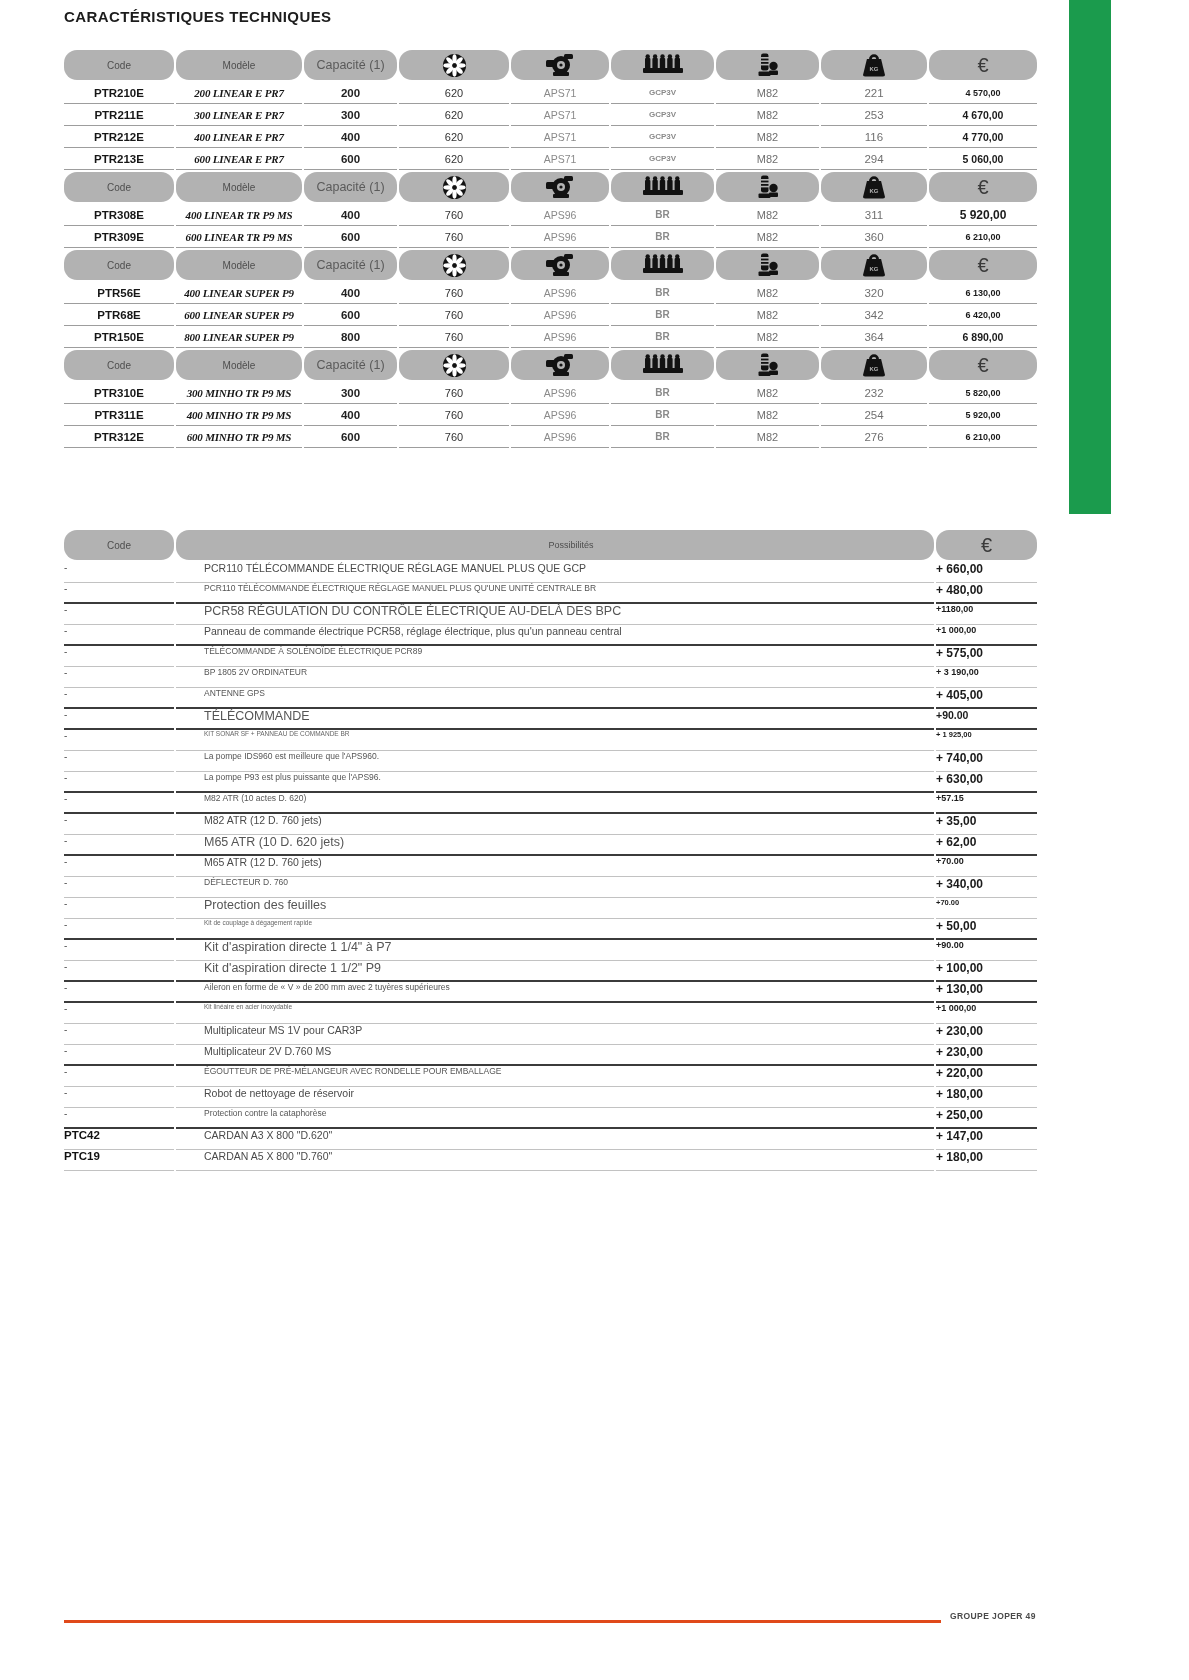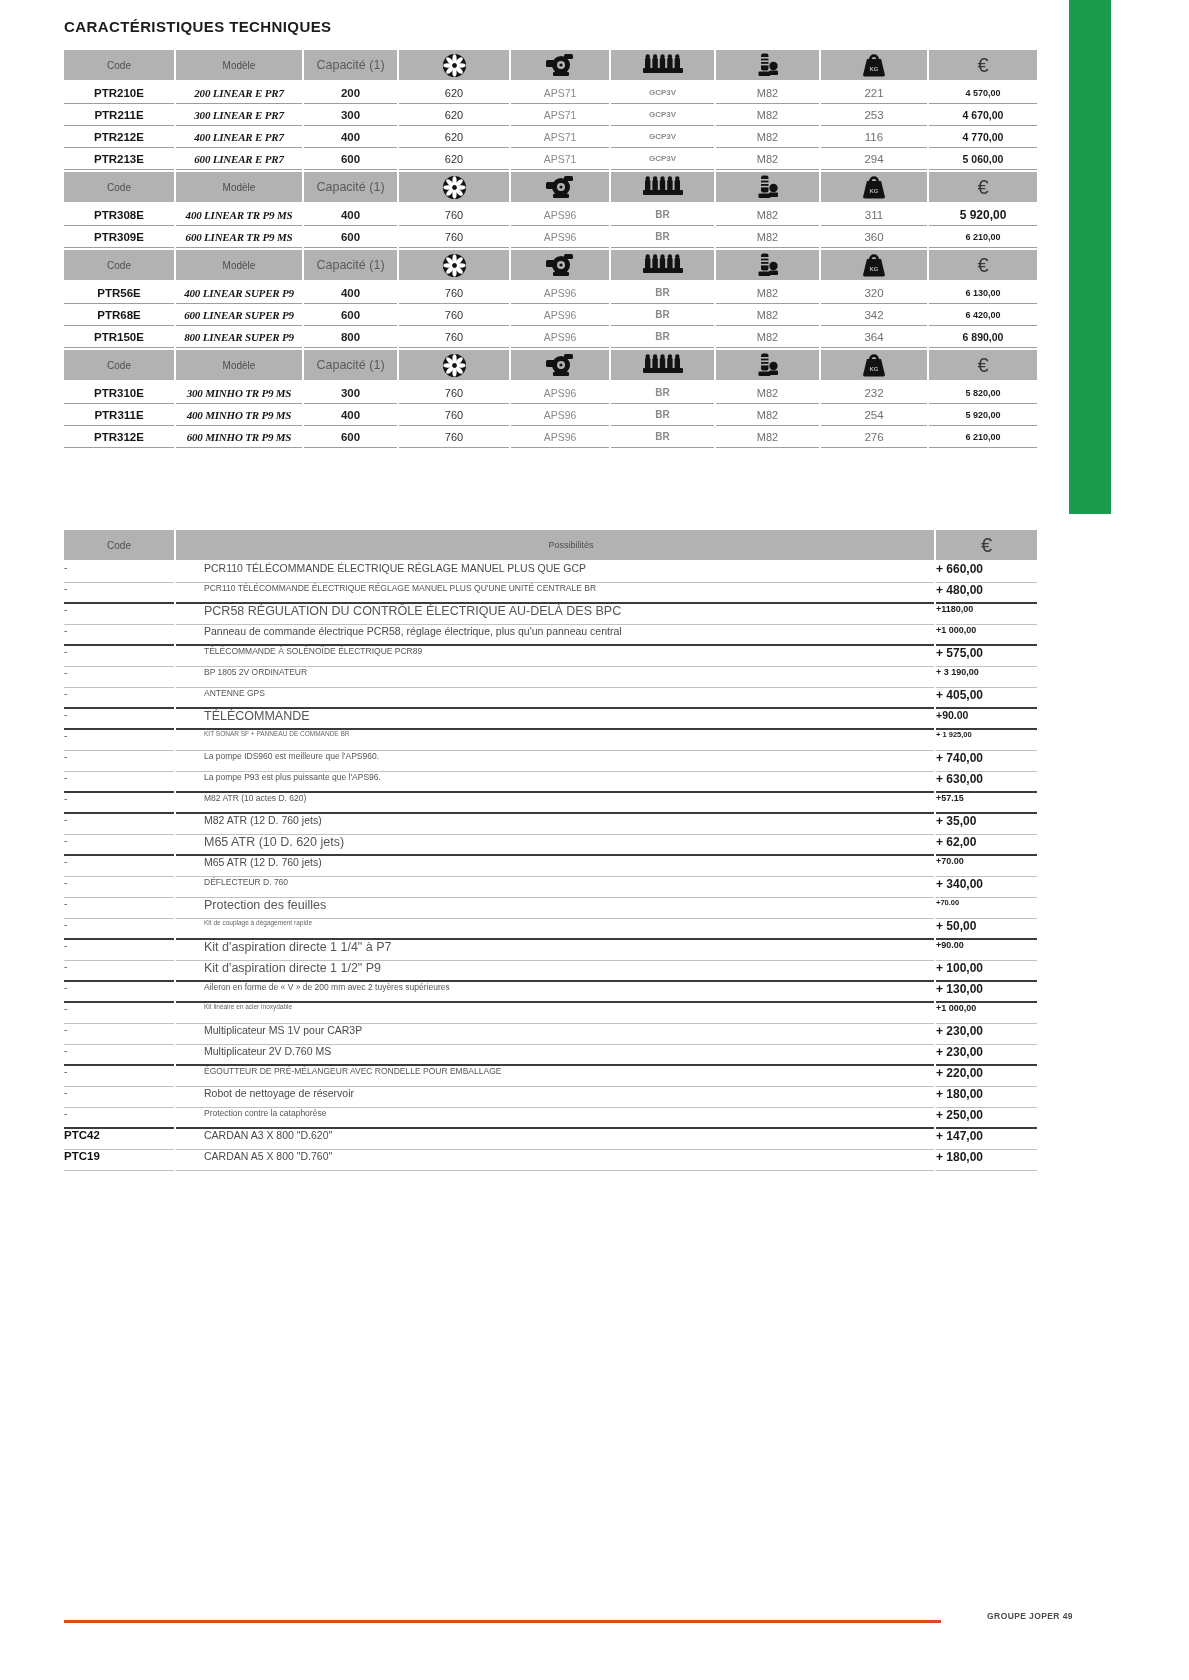--- a/index.html
+++ b/index.html
@@ -1,34 +1,34 @@
 <!DOCTYPE html>
 <html><head>
 <meta charset="utf-8">
 <style>
   html,body{margin:0;padding:0;}
   body{
     width:1189px;height:1680px;position:relative;background:#ffffff;
     font-family:"Liberation Sans", sans-serif;overflow:hidden;
   }
   .title{
-    position:absolute;left:64px;top:18px;font-size:15px;font-weight:700;
+    position:absolute;left:64px;top:8px;font-size:15px;font-weight:700;
     color:#1c1c1c;letter-spacing:.4px;
   }
   .green-bar{position:absolute;left:1069px;top:0;width:42px;height:514px;background:#1b9b4d;}
 
   .spec-wrap{position:absolute;left:64px;top:48px;width:973px;}
   .opt-wrap{position:absolute;left:64px;top:530px;width:973px;}
 
   .row{display:grid;column-gap:2px;}
   .g9{grid-template-columns:110px 126px 93px 110px 98px 103px 103px 106px 108px;}
   .g3{grid-template-columns:110px 1fr 101px;}
 
   .row.head{height:30px;margin-bottom:2px;margin-top:2px;}
-  .row.head > div{background:#b2b2b2;display:flex;align-items:center;justify-content:center;}
+  .row.head > div{background:#b2b2b2;display:flex;align-items:center;justify-content:center;border-radius:13px;}
   .hlab{font-size:10px;color:#4e4e4e;}
   .hcap{font-size:12.5px;color:#5a5a5a;}
   .heuro{font-size:20px;color:#3a3a3a;}
   .hposs{font-size:9px;color:#4e4e4e;margin-left:32px;}
 
   .row.body{height:22px;}
   .row.body > div{
     display:flex;align-items:center;justify-content:center;
     border-bottom:1px solid #9d9d9d;background:#fff;
   }
@@ -54,21 +54,21 @@
   .ds-m{font-size:10.5px;color:#4a4a4a;}
   .ds-l{font-size:12.5px;color:#555;}
 
   .ps-xs{font-size:7.5px;font-weight:600;color:#1b1b1b;}
   .ps-s{font-size:9px;font-weight:600;color:#1b1b1b;}
   .ps-m{font-size:10.5px;font-weight:700;color:#1b1b1b;}
   .ps-l{font-size:12px;font-weight:700;color:#1b1b1b;}
 
   .footer-rule{position:absolute;left:64px;top:1620px;width:877px;height:3px;background:#e0491a;}
   .footer-text{
-    position:absolute;left:950px;top:1611px;width:160px;text-align:center;
+    position:absolute;left:950px;top:1611px;width:160px;text-align:left;
     font-size:8.5px;color:#4a4a4a;letter-spacing:.4px;font-weight:600;
   }
 </style>
 </head>
 <body>
 
 <div class="title">CARACTÉRISTIQUES TECHNIQUES</div>
 <div class="green-bar"></div>
 
 <div class="spec-wrap">

